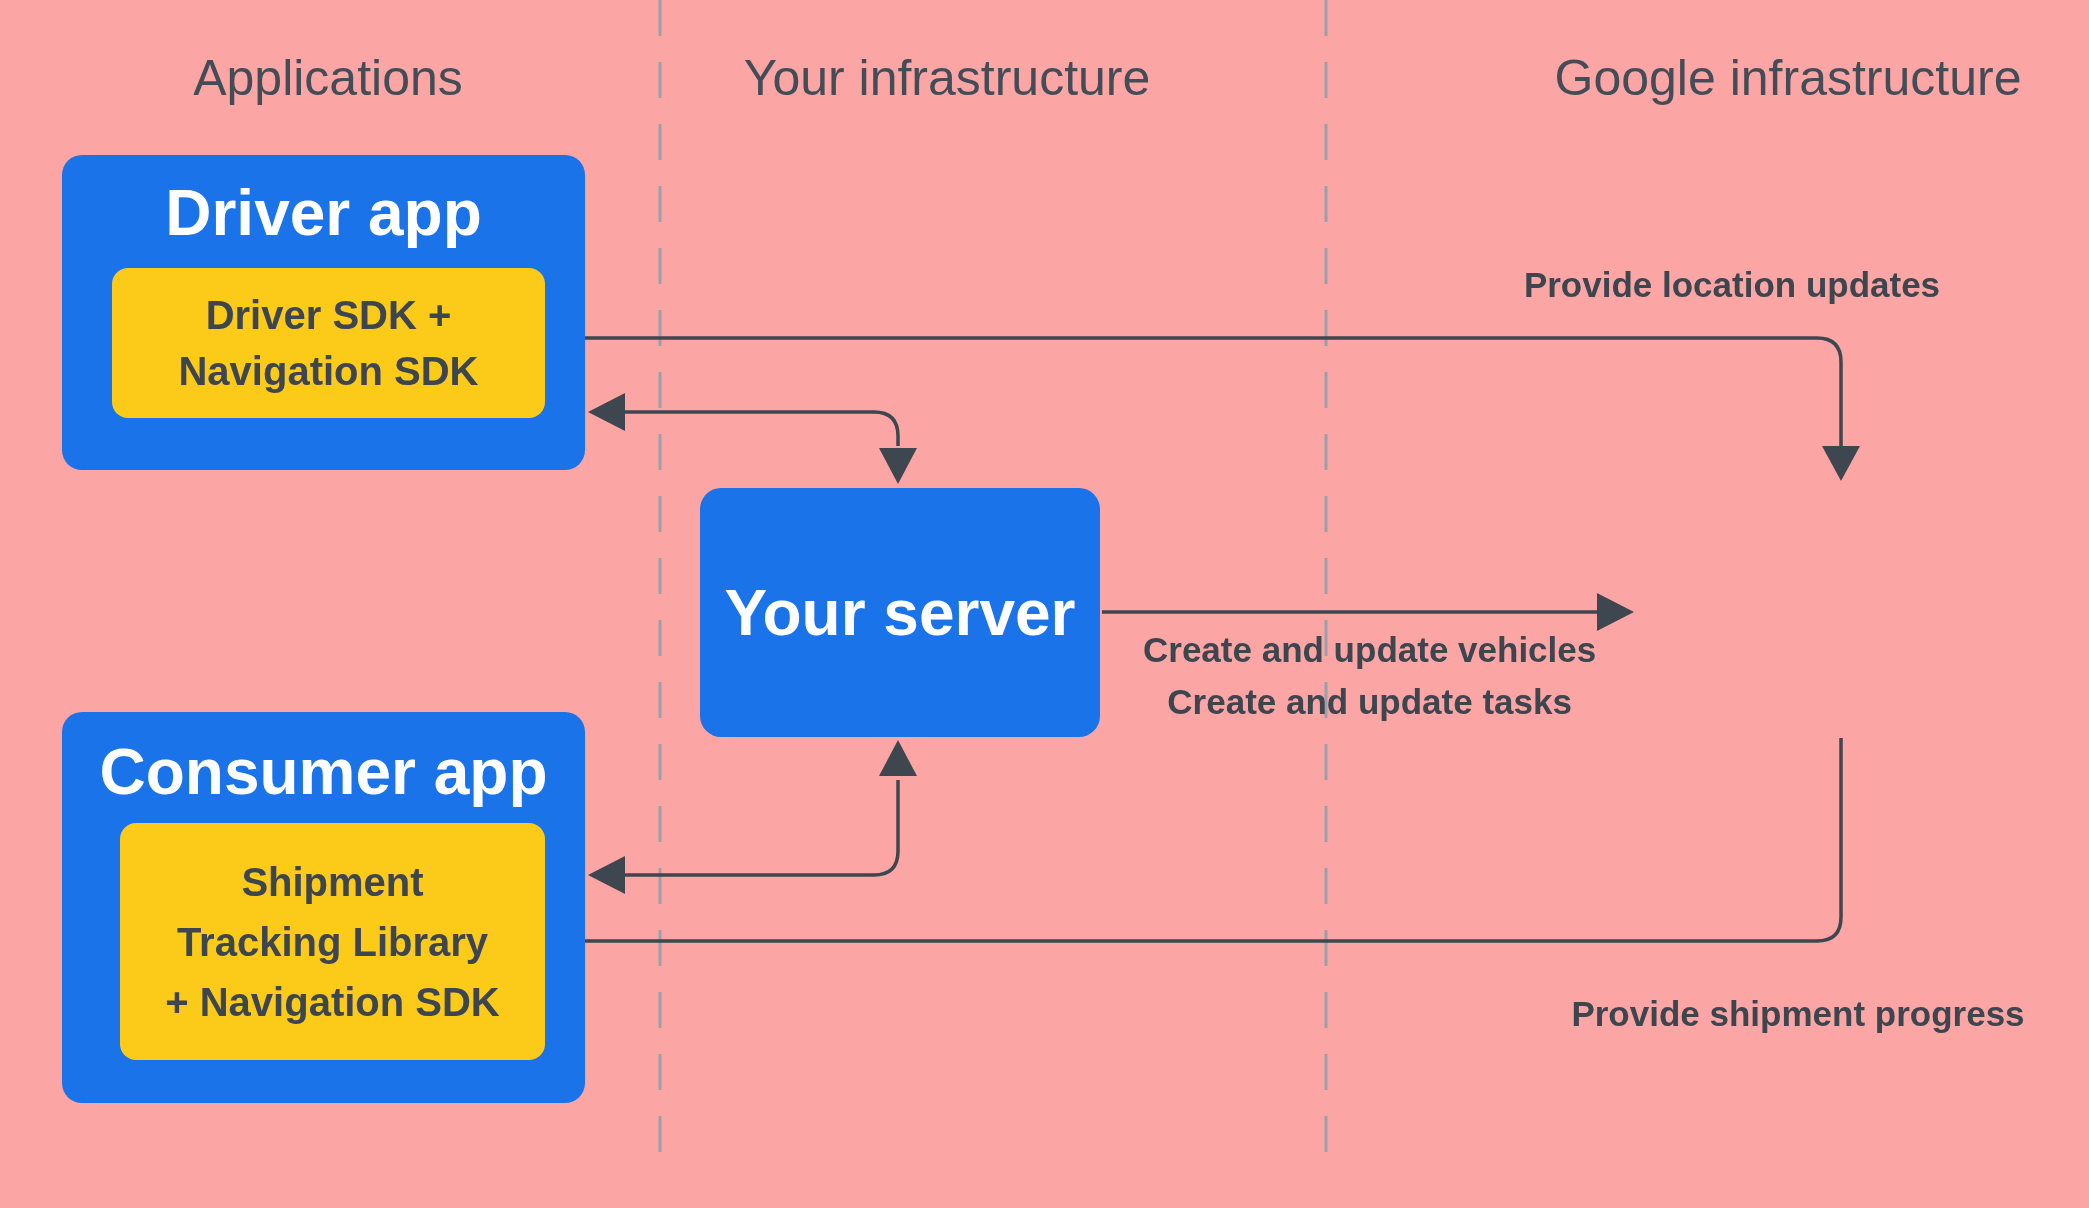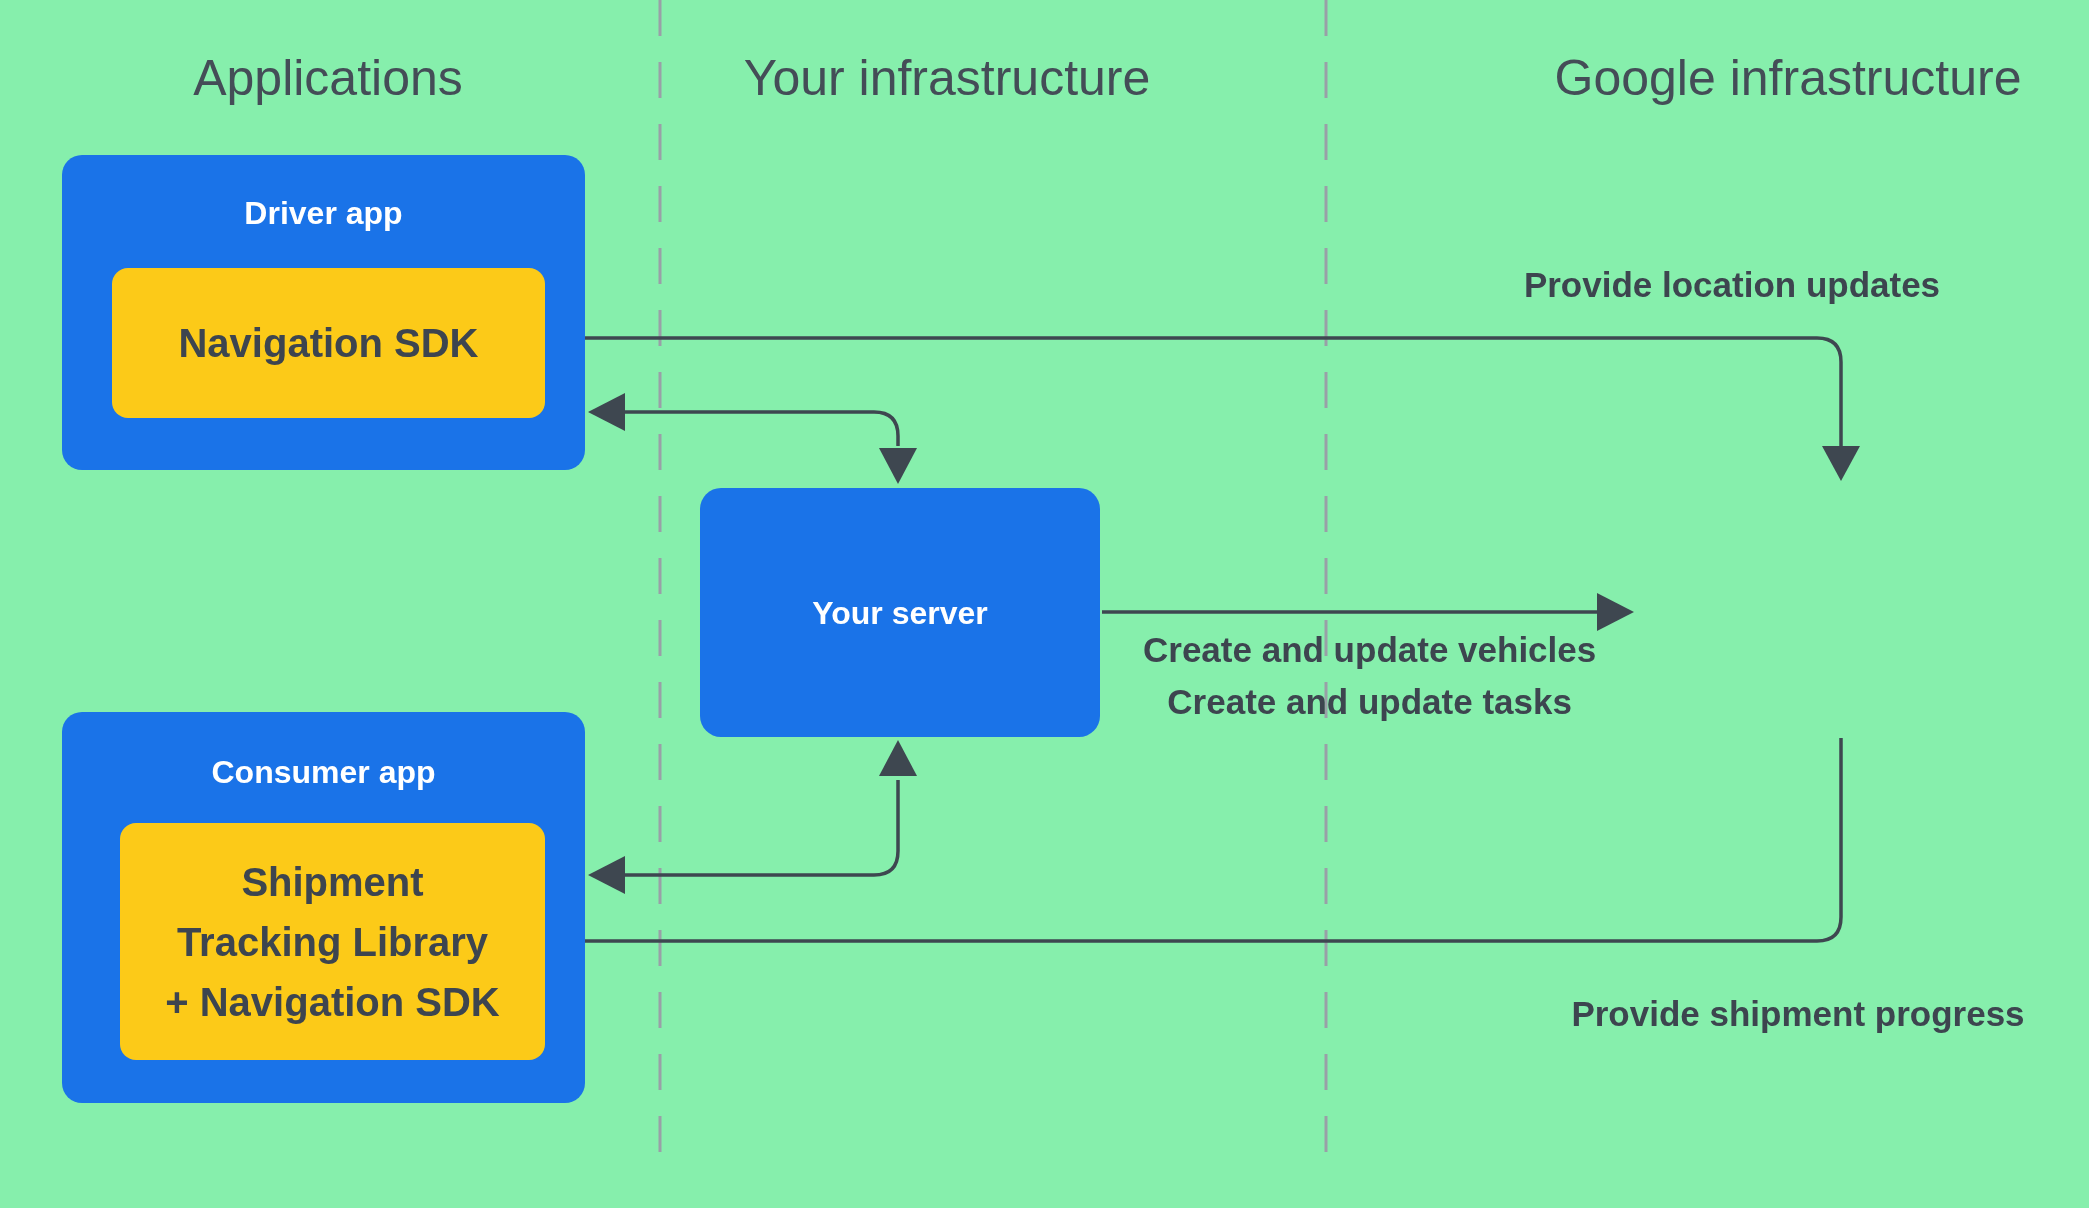--- a/index.html
+++ b/index.html
@@ -1,20 +1,20 @@
 <!DOCTYPE html>
 <html><head>
 <meta charset="utf-8">
 <style>
   html, body { margin: 0; padding: 0; background: #ffffff; }
   .canvas {
     position: relative;
     width: 2089px;
     height: 1208px;
-    background: #86efac;
+    background: #fca5a5;
     font-family: "Liberation Sans", "DejaVu Sans", sans-serif;
     overflow: hidden;
   }
   .connector-layer {
     position: absolute;
     left: 0; top: 0;
     width: 2089px; height: 1208px;
   }
   .col-header {
     position: absolute;
@@ -34,21 +34,21 @@
   .blue-box {
     position: absolute;
     background: #1a73e8;
     border-radius: 20px;
   }
   .blue-title {
     width: 100%;
     text-align: center;
     color: #ffffff;
     font-weight: 700;
-    font-size: 32px;
+    font-size: 64px;
     line-height: 52px;
   }
   .driver-app   { left: 62px; top: 155px; width: 523px; height: 315px; }
   .driver-app .blue-title   { margin-top: 32px; }
   .consumer-app { left: 62px; top: 712px; width: 523px; height: 391px; }
   .consumer-app .blue-title { margin-top: 34px; }
 
   .yellow-box {
     position: absolute;
     background: #fcca18;
@@ -138,20 +138,21 @@
     </g>
   </svg>
 
   <div class="col-header hdr-applications">Applications</div>
   <div class="col-header hdr-your-infra">Your infrastructure</div>
   <div class="col-header hdr-google-infra">Google infrastructure</div>
 
   <div class="blue-box driver-app">
     <div class="blue-title">Driver app</div>
     <div class="yellow-box driver-sdk">
+      <div>Driver SDK +</div>
       <div>Navigation SDK</div>
     </div>
   </div>
 
   <div class="blue-box consumer-app">
     <div class="blue-title">Consumer app</div>
     <div class="yellow-box shipment-lib">
       <div>Shipment</div>
       <div>Tracking Library</div>
       <div>+ Navigation SDK</div>

